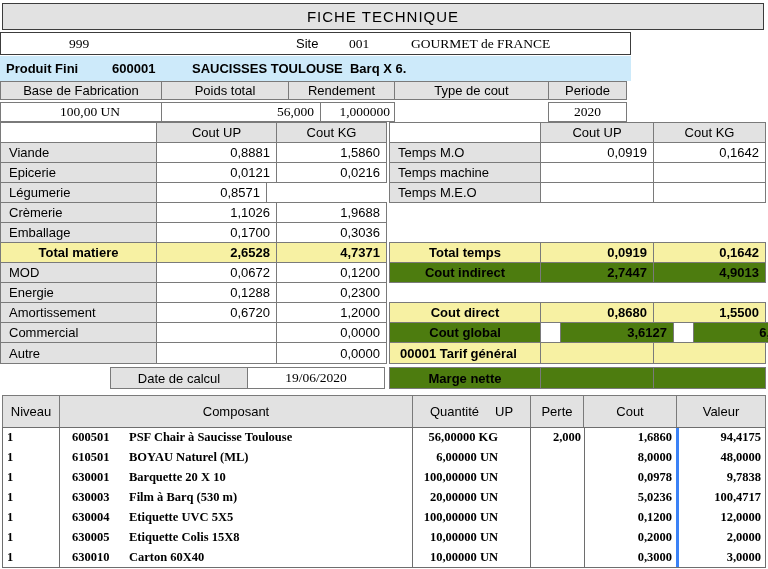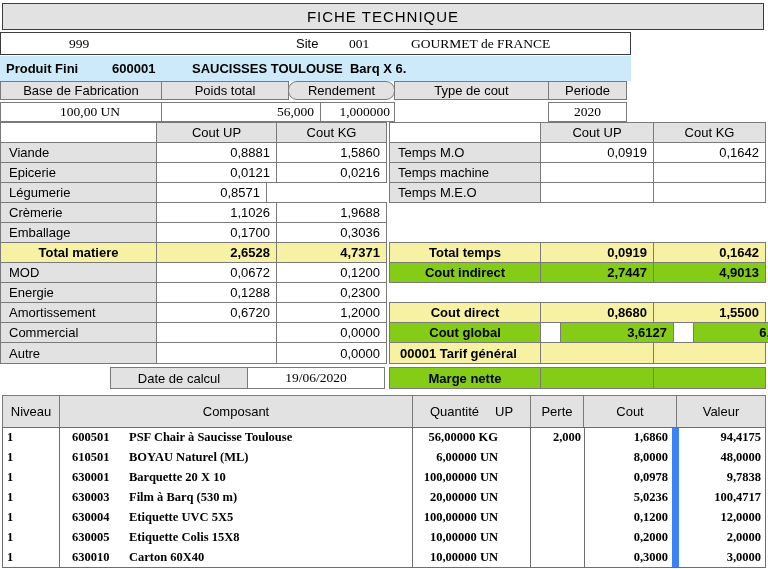--- a/index.html
+++ b/index.html
@@ -3,21 +3,21 @@
 <meta charset="utf-8">
 <style>
   html,body{margin:0;padding:0;background:#fff;}
   #page{position:relative;width:768px;height:569px;background:#ffffff;
         font-family:"Liberation Sans",sans-serif;font-size:13px;color:#000;overflow:hidden;}
   .abs{position:absolute;}
   .row{position:absolute;display:flex;}
   .cell{box-sizing:border-box;border:1px solid #7a7a7a;height:100%;display:flex;align-items:center;background:#fff;overflow:hidden;white-space:pre;}
   .cell + .cell{margin-left:-1px;}
   .gray{background:#e2e2e2;}
-  .blue{background:#84cc16;}
+  .blue{background:#4d7c0f;}
   .yellow{background:#f7f1a3;}
   .center{justify-content:center;}
   .right{justify-content:flex-end;}
   .left8{padding-left:8px;text-align:center;}
   .pr6{padding-right:6px;}
   .pr4{padding-right:4px;}
   .bold{font-weight:bold;}
   .serif{font-family:"Liberation Serif",serif;font-size:13.5px;}
   .pre{white-space:pre;}
 
@@ -46,21 +46,21 @@
 
   .comp-header{top:395px;left:2px;height:33px;font-size:13px;}
   .comp-body{top:427px;left:2px;width:764px;height:141px;border:1px solid #6e6e6e;box-sizing:border-box;
              display:flex;flex-direction:column;background:#fff;}
   .crow{flex:1;display:flex;align-items:center;font-family:"Liberation Serif",serif;font-weight:bold;font-size:12.5px;}
   .c-niv{box-sizing:border-box;width:57px;height:100%;border-right:1px solid #6e6e6e;display:flex;align-items:center;padding-left:4px;}
   .c-comp{box-sizing:border-box;width:353px;height:100%;border-right:1px solid #6e6e6e;display:flex;align-items:center;}
   .c-code{margin-left:12px;width:57px;}
   .c-qte{box-sizing:border-box;width:118px;height:100%;border-right:1px solid #6e6e6e;display:flex;align-items:center;justify-content:flex-end;padding-right:32px;white-space:pre;}
   .c-perte{box-sizing:border-box;width:54px;height:100%;border-right:1px solid #6e6e6e;display:flex;align-items:center;justify-content:flex-end;padding-right:3px;}
-  .c-cout{box-sizing:border-box;width:94px;height:100%;border-right:7px solid #3b82f6;display:flex;align-items:center;justify-content:flex-end;padding-right:4px;}
+  .c-cout{box-sizing:border-box;width:94px;height:100%;border-right:3px solid #3b82f6;display:flex;align-items:center;justify-content:flex-end;padding-right:4px;}
   .c-val{box-sizing:border-box;width:86px;height:100%;display:flex;align-items:center;justify-content:flex-end;padding-right:4px;}
 </style>
 </head>
 <body>
 
 <div id="page">
 
   <div class="abs title-bar">
     <span>FICHE TECHNIQUE</span>
   </div>
@@ -75,21 +75,21 @@
 
   <div class="abs produit-row">
     <span style="left:6px;">Produit Fini</span>
     <span style="left:112px;">600001</span>
     <span class="pre" style="left:192px;">SAUCISSES TOULOUSE  Barq X 6.</span>
   </div>
 
   <div class="row fab-header">
     <div class="cell gray center" style="width:162px;">Base de Fabrication</div>
     <div class="cell gray center" style="width:128px;">Poids total</div>
-    <div class="cell gray center" style="width:107px;border-radius:9px;">Rendement</div>
+    <div class="cell gray center" style="width:107px;">Rendement</div>
     <div class="cell gray center" style="width:155px;">Type de cout</div>
     <div class="cell gray center" style="width:79px;">Periode</div>
   </div>
 
   <div class="row fab-values serif">
     <div class="cell center" style="width:162px;padding-left:18px;">100,00 UN</div>
     <div class="cell right pr6" style="width:160px;">56,000</div>
     <div class="cell right pr4" style="width:75px;">1,000000</div>
     <div class="cell pre" style="width:155px;padding-left:2px;margin-top:40px;">PROD  Coût Production</div>
     <div class="cell center" style="width:79px;">2020</div>

